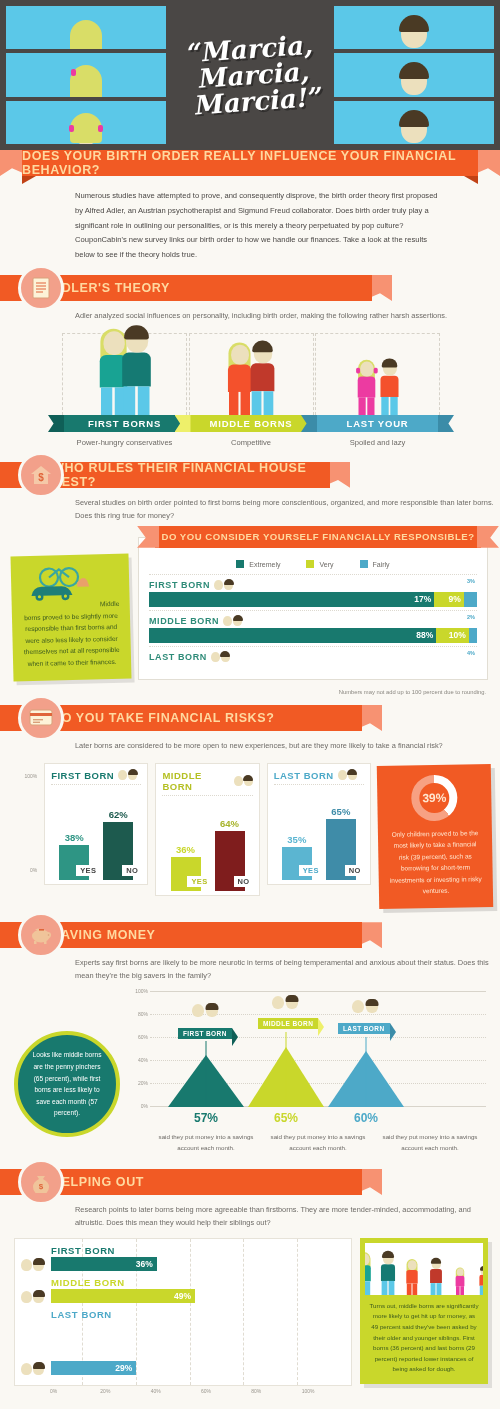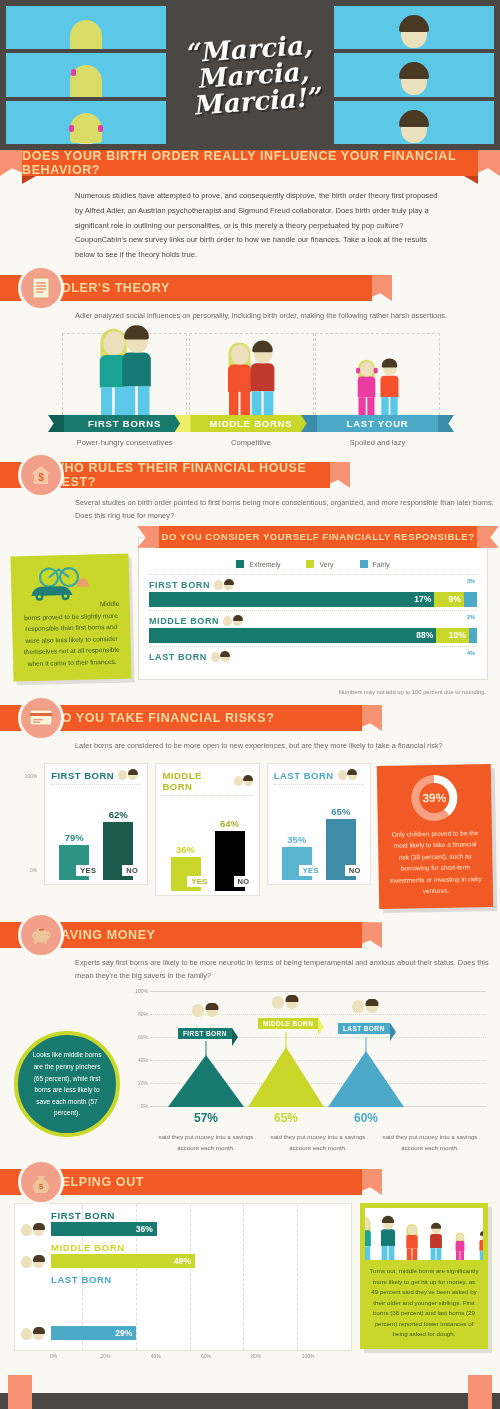--- a/index.html
+++ b/index.html
@@ -505,21 +505,21 @@
             <span class="mf">
                 <i class="h-f"></i>
               </span>
             <span class="mf">
                 <i class="h-m"></i>
               </span>
           </span>
         </div>
         <div class="risk-plot">
           <div class="rbar" style="height:38%;background:#2e9584;">
-            <span class="val" style="color:#2e9584;">79%</span>
+            <span class="val" style="color:#2e9584;">38%</span>
             <span class="tagbox">YES</span>
           </div>
           <div class="rbar" style="height:62%;background:#1d5a4e;">
             <span class="val" style="color:#1d5a4e;">62%</span>
             <span class="tagbox">NO</span>
           </div>
         </div>
       </div>
 
       <div class="risk-card">
@@ -532,21 +532,21 @@
             <span class="mf">
                 <i class="h-m"></i>
               </span>
           </span>
         </div>
         <div class="risk-plot">
           <div class="rbar" style="height:36%;background:#c9d72b;">
             <span class="val" style="color:#c9d72b;">36%</span>
             <span class="tagbox" style="color:#b5c024;">YES</span>
           </div>
-          <div class="rbar" style="height:64%;background:#000000;">
+          <div class="rbar" style="height:64%;background:#7f1d1d;">
             <span class="val" style="color:#a7b32a;">64%</span>
             <span class="tagbox">NO</span>
           </div>
         </div>
       </div>
 
       <div class="risk-card">
         <div class="risk-head" style="color:#4da9c8;">
           <span>LAST BORN</span>
           <span class="mini-faces">
@@ -689,20 +689,21 @@
       <div class="banner" style="margin-right:138px;">
         <span>HELPING OUT</span>
       </div>
       <div class="sec-icon">
         <svg width="22" height="22" viewBox="0 0 22 22" aria-hidden="true">
           <path d="M7 5 h8 l-2 3 q6 3 6 8 a6 6 0 0 1 -16 0 q0 -5 6 -8 z" fill="#f0c49a"></path>
           <text x="11" y="18" font-size="8" font-weight="bold" fill="#e0653a" text-anchor="middle" font-family="Liberation Sans">$</text>
         </svg>
       </div>
     </div>
+    <div class="sec-note">Research points to later borns being more agreeable than firstborns. They are more tender-minded, accommodating, and altruistic. Does this mean they would help their siblings out?</div>
 
     <div class="help-wrap">
       <div class="help-chart">
         <div class="help-rows">
           <div class="vgrid" style="left:20%;"></div>
           <div class="vgrid" style="left:36%;"></div>
           <div class="vgrid" style="left:52%;"></div>
           <div class="vgrid" style="left:68%;"></div>
           <div class="vgrid" style="left:84%;"></div>
 

